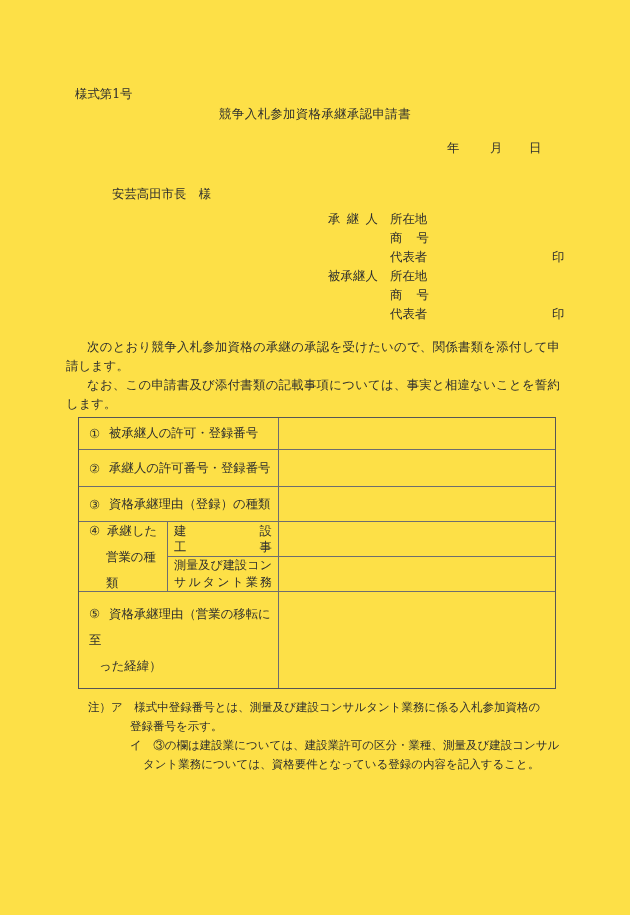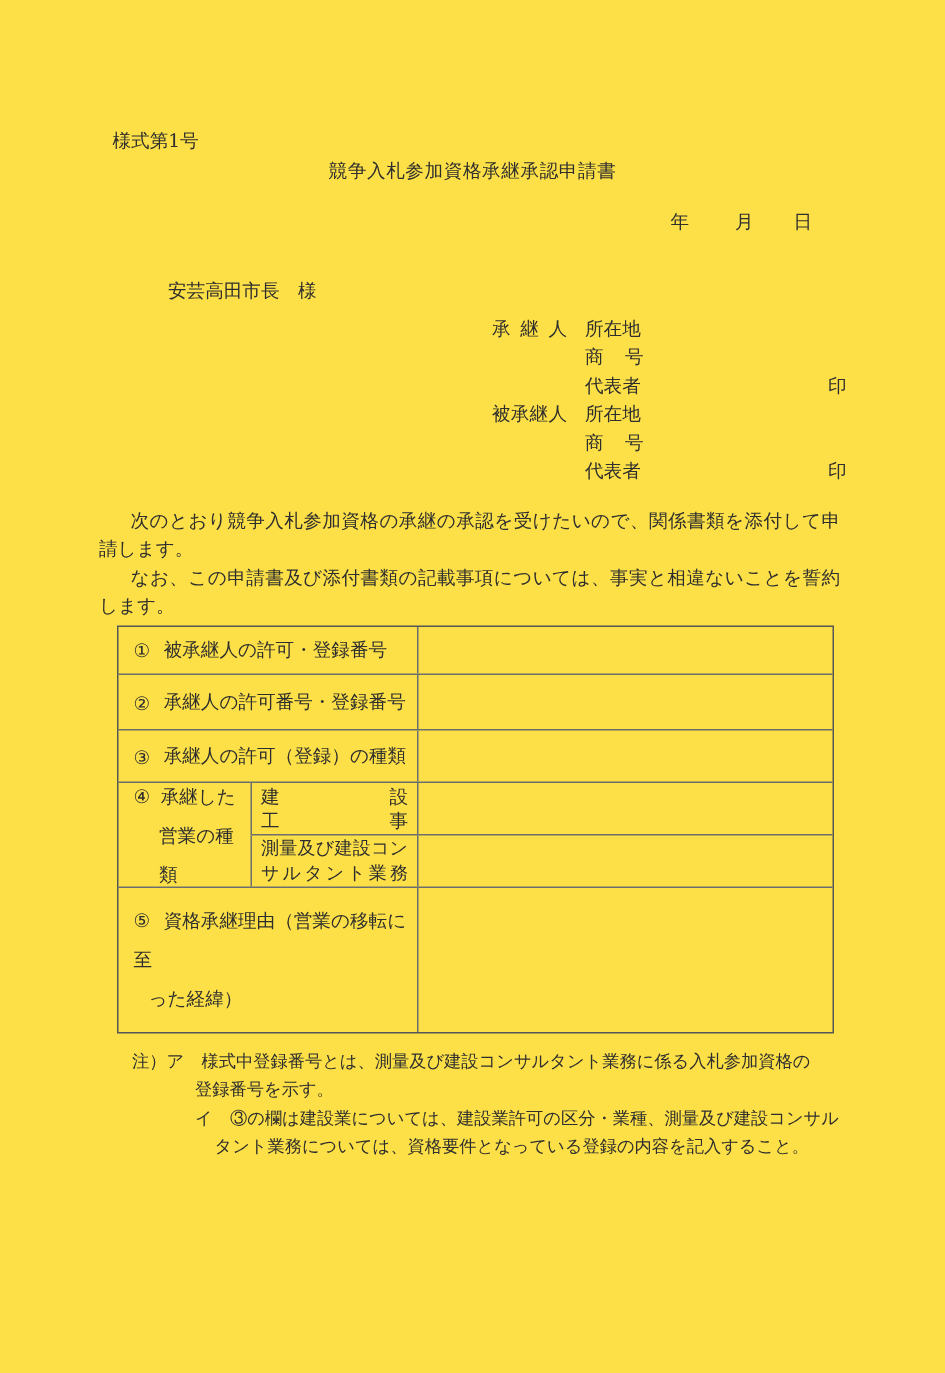--- a/index.html
+++ b/index.html
@@ -132,21 +132,21 @@
       <div class="lbl">
         <span class="no">②</span>
         <span>承継人の許可番号・登録番号</span>
       </div>
       <div class="val"></div>
     </div>
 
     <div class="trow r3">
       <div class="lbl">
         <span class="no">③</span>
-        <span>承継人の許可（登録）の種類</span>
+        <span>資格承継理由（登録）の種類</span>
       </div>
       <div class="val"></div>
     </div>
 
     <div class="trow r4">
       <div class="r4line first">
         <div class="r4sp"></div>
         <div class="sub">
           <div class="jline">建設</div>
           <div class="jline">工事</div>

